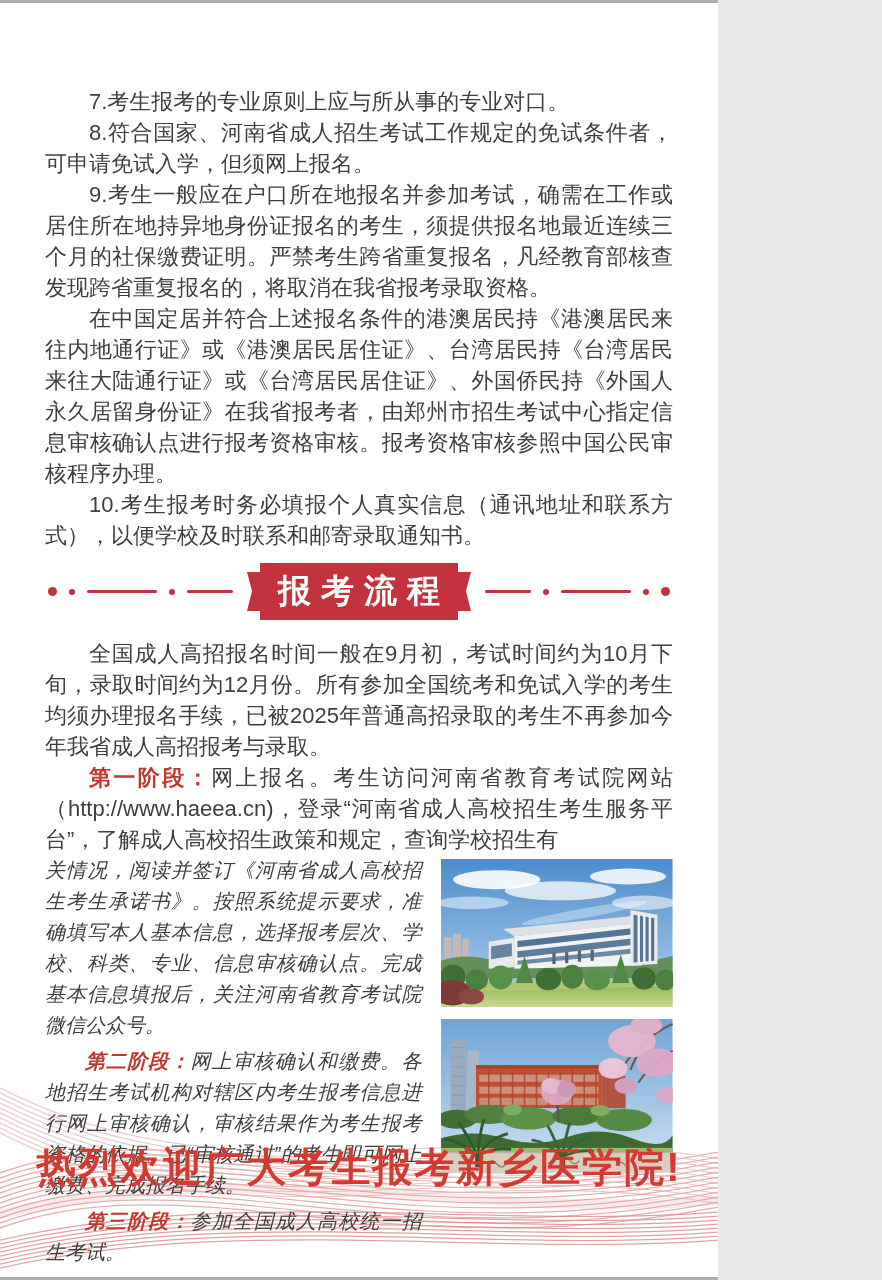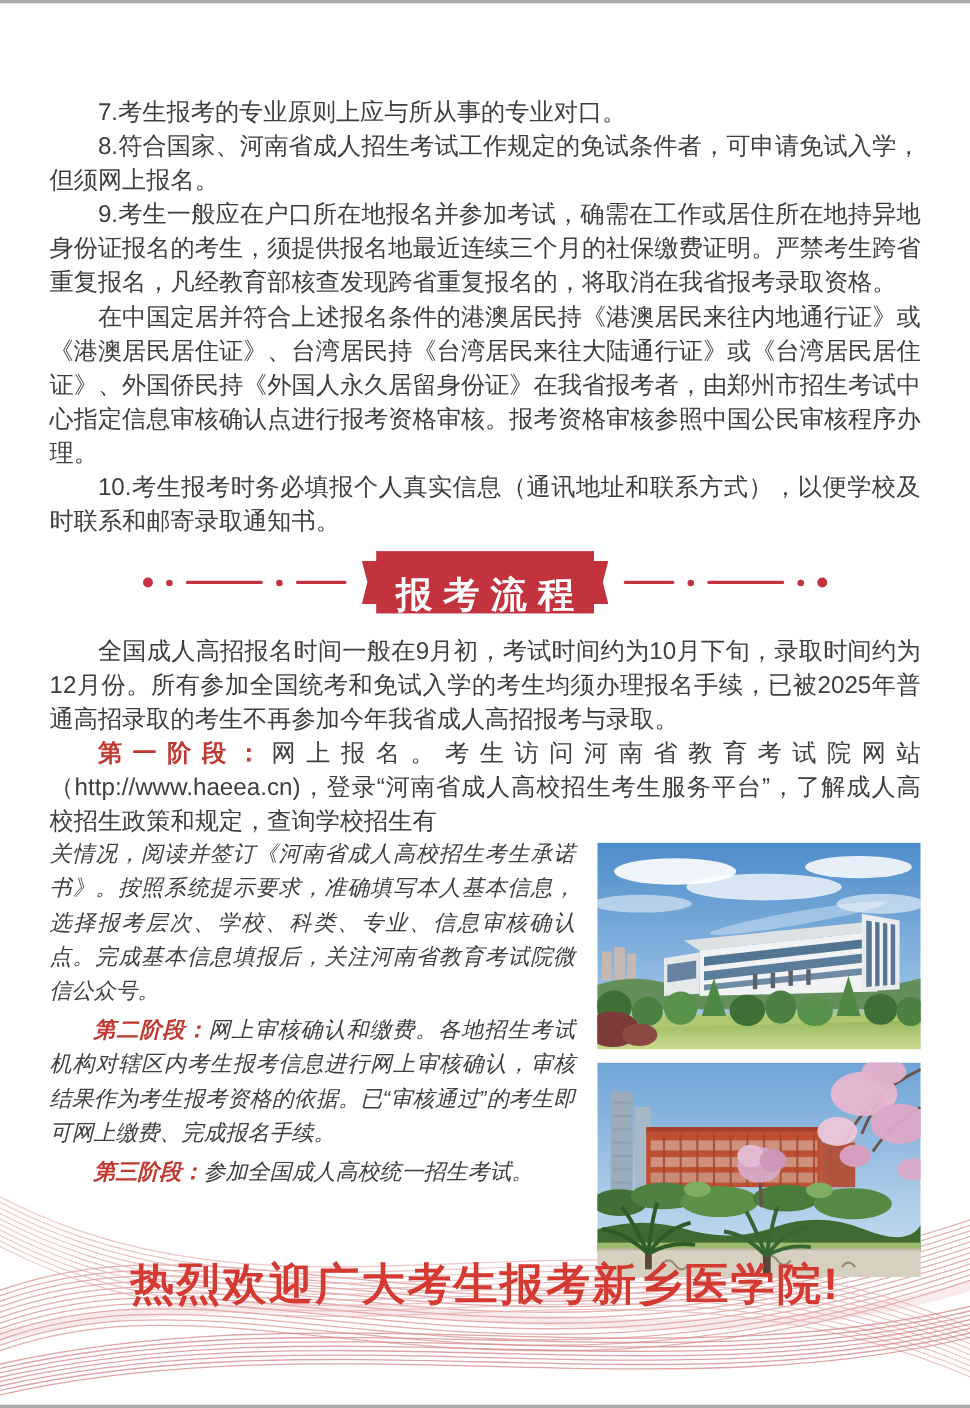--- a/index.html
+++ b/index.html
@@ -1,36 +1,36 @@
 <!DOCTYPE html>
 <html style="--accent-red: #C2333E; --label-red: #C0382F; --slogan-red: #D43A31; --text-color: #3E3E3E; --edge-gray: #AEAEAE;"><head>
 <meta charset="utf-8">
 <style>
   html,body{margin:0;padding:0;background:#e9e9e9;}
-  .page{position:relative;width:882px;height:1280px;background:#fff;overflow:hidden;
+  .page{position:relative;width:718px;height:1280px;background:#fff;overflow:hidden;
         font-family:"Liberation Sans","DejaVu Sans",sans-serif;color:var(--text-color,#3E3E3E);}
   .edge{position:absolute;left:0;width:100%;height:3px;background:var(--edge-gray,#AEAEAE);}
   .edge.top{top:0}.edge.bottom{bottom:0}
 
   .content{position:absolute;left:45px;right:45px;top:86px;z-index:2;
            font-size:22px;line-height:31px;text-align:justify;}
   .para{margin:0;text-indent:2em;}
   .para.cont{text-indent:0;}
   .stage-label{color:var(--label-red,#C0382F);font-weight:bold;}
 
   .banner-row{display:flex;align-items:center;justify-content:center;gap:14px;
               margin:12px 0 18px;text-indent:0;}
   .deco{display:flex;align-items:center;gap:12px;}
   .deco i{display:block;}
   .dot{border-radius:50%;background:var(--accent-red,#C2333E);}
   .dot.lg{width:9px;height:9px}.dot.sm{width:6px;height:6px}
   .dash{height:3px;background:var(--accent-red,#C2333E);border-radius:2px;}
   .dash.long{width:70px}.dash.short{width:46px}
   .plaque{width:224px;height:57px;background:var(--accent-red,#C2333E);color:#fff;
-          display:flex;align-items:flex-end;justify-content:center;
+          display:flex;align-items:center;justify-content:center;
           font-family:"Liberation Serif","DejaVu Serif",serif;font-weight:bold;
           font-size:33px;letter-spacing:10px;text-indent:10px;
           clip-path:polygon(13px 0,211px 0,211px 9px,224px 9px,219px 28px,224px 48px,
                             211px 48px,211px 57px,13px 57px,13px 48px,0 48px,5px 28px,0 9px,13px 9px);}
 
   .cols{display:flex;gap:20px;font-style:italic;}
   .col-text{width:478px;font-size:20px;}
   .col-text .para{margin:0 0 5px;}
   .col-photos{width:294px;display:flex;flex-direction:column;gap:12px;padding-top:4px;}
   figure.photo{margin:0;width:100%;}

